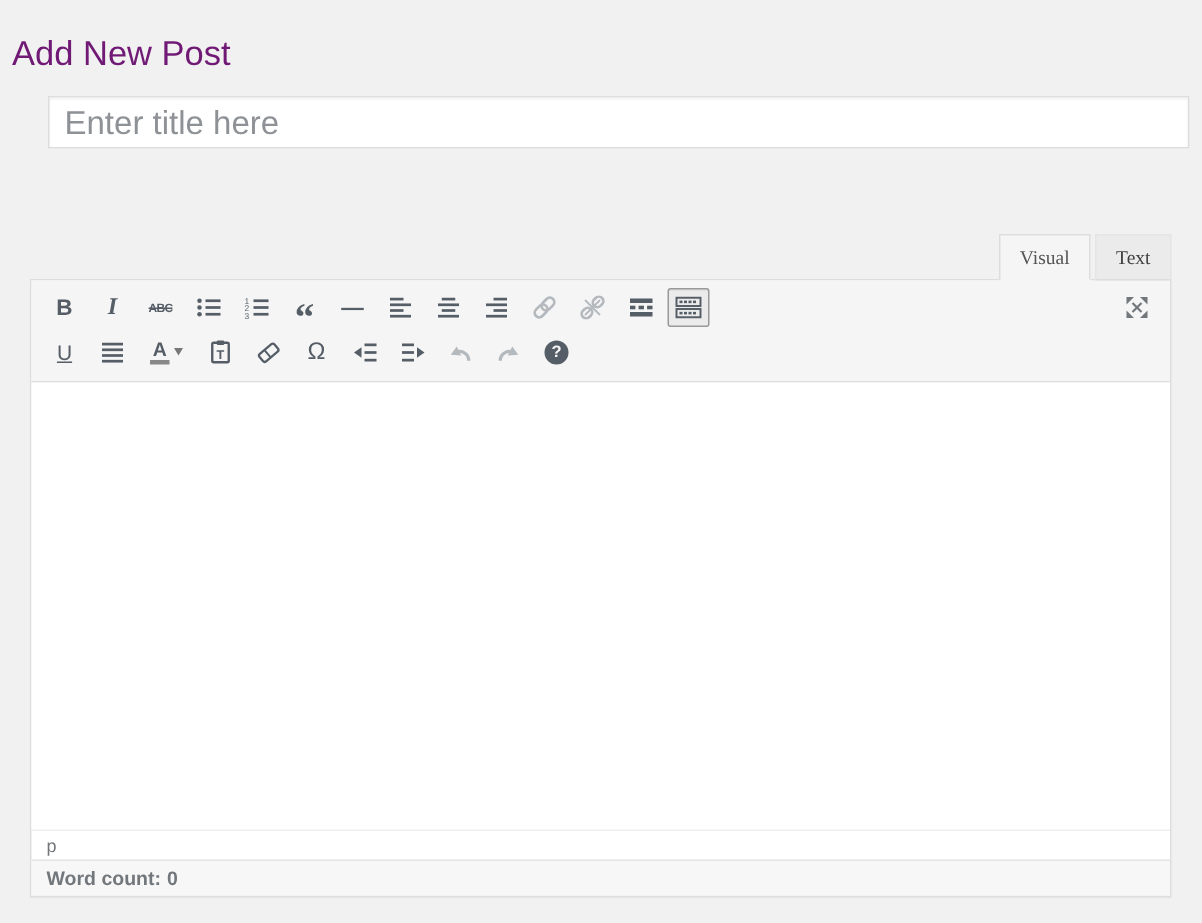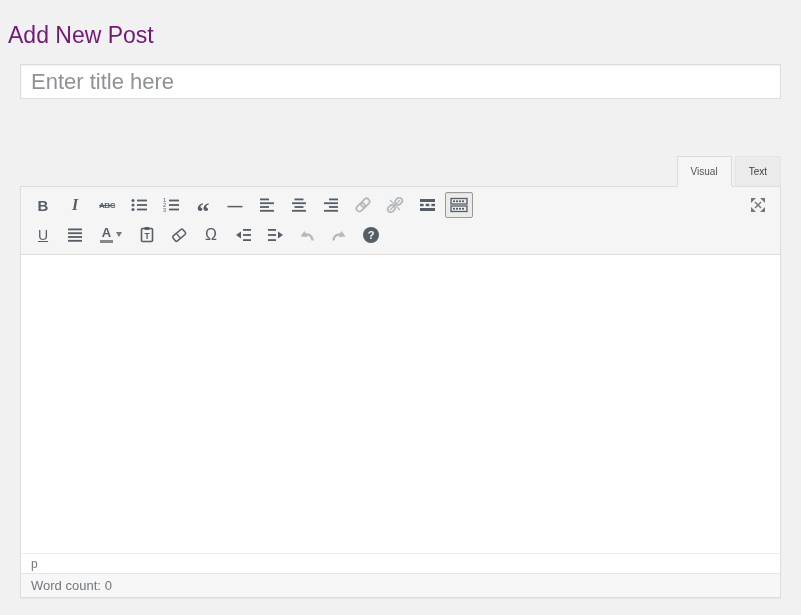--- a/index.html
+++ b/index.html
@@ -11,21 +11,21 @@
   }
   .page-title {
     margin:23px 8px 17px;
     font-size:23px;
     font-weight:400;
     line-height:1.05;
     color:#701a75;
   }
   .title-input {
     display:block;
-    margin:0 20px;
+    margin:0 32px;
     width:761px;
     height:35px;
     padding:3px 10px;
     font-family:inherit;
     font-size:22px;
     color:#32373c;
     background:#fff;
     border:1px solid #ddd;
     box-shadow:inset 0 1px 2px rgba(0,0,0,.07);
     outline:none;
@@ -59,24 +59,25 @@
   }
   .wp-button svg { display:block; }
 
   .editor-tabs { display:flex; gap:3px; }
   .tab {
     height:31px;
     margin-bottom:-1px;
     padding:0 13px;
     display:flex;
     align-items:center;
-    font-size:10px;
+    font-size:13px;
     cursor:pointer;
     position:relative;
     z-index:3;
+    font-family:Liberation Serif, serif;
   }
   .tab.active {
     background:#f5f5f5;
     border:1px solid #ddd;
     border-bottom:1px solid #f5f5f5;
     color:#555;
   }
   .tab.inactive {
     background:#ebebeb;
     border:1px solid #e5e5e5;
@@ -166,20 +167,21 @@
     color:#72777c;
   }
   .wordcount-bar {
     height:24px;
     border-top:1px solid #e5e5e5;
     background:#f7f7f7;
     display:flex; align-items:center; gap:4px;
     padding:0 10px;
     font-size:13px;
     color:#72777c;
+    font-weight:bold;
   }
 </style>
 </head>
 <body>
 
 <h1 class="page-title">Add New Post</h1>
 
 <input class="title-input" type="text" placeholder="Enter title here" style="">
 
 <div class="media-row">

